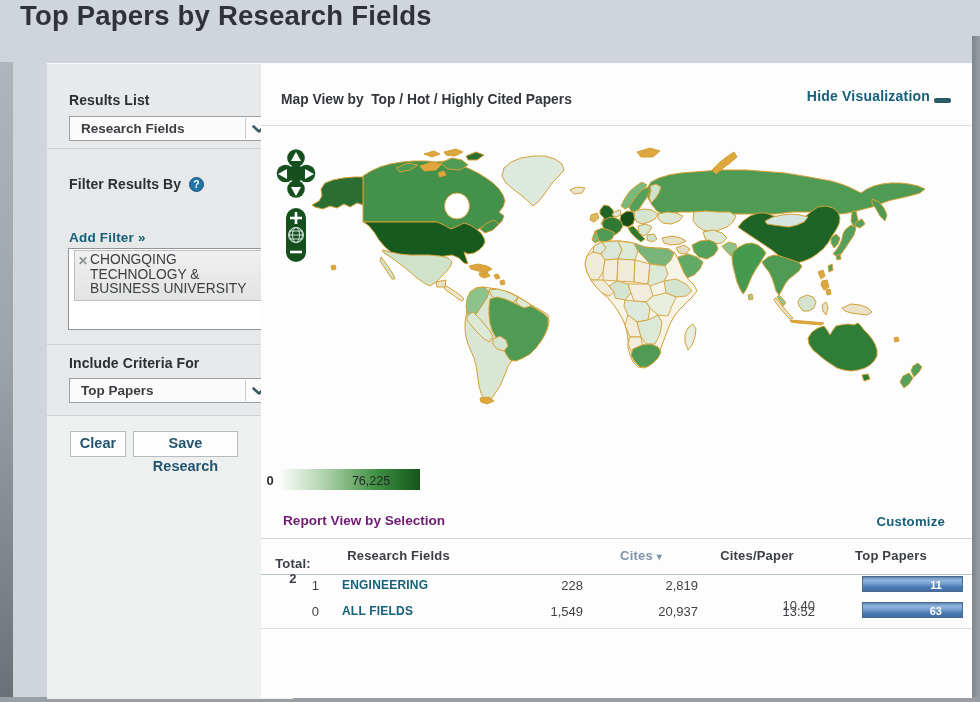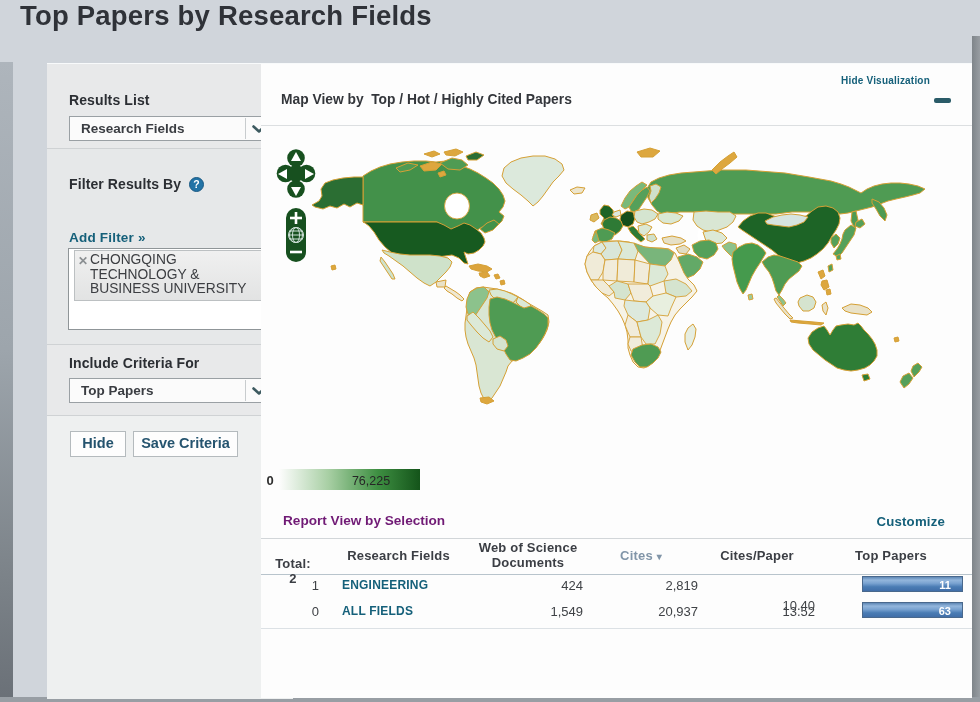--- a/index.html
+++ b/index.html
@@ -38,36 +38,36 @@
       background:linear-gradient(180deg,#f0f0f0,#e2e3e3);border:1px solid #bcc0c2;
       font-size:13.8px;color:#3c3e42;line-height:14.5px;}
   #tag .x{position:absolute;left:3px;top:3px;color:#8b8f92;font-size:12px;font-weight:bold;}
   .btn{position:absolute;height:24px;background:#fdfdfd;border:1px solid #b4babd;
       font-size:14.5px;font-weight:bold;color:#24536e;text-align:center;}
   
   #main{left:261px;top:63px;width:711px;height:634px;background:#fdfdfd;
      border-top:1px solid #f8fafb;}
   #maphead{position:absolute;left:0;top:0;width:711px;height:61px;border-bottom:1px solid #dcdfe1;}
   #maphead .t{position:absolute;left:20px;top:28px;font-size:13.8px;font-weight:bold;color:#33363b;}
-  #hideviz{position:absolute;right:42px;top:11px;font-size:10px;}
+  #hideviz{position:absolute;right:42px;top:24px;font-size:14px;}
   #hidebar{position:absolute;right:21px;top:34px;width:17px;height:4.5px;background:#2a5b68;border-radius:2px;}
   #reporthead{position:absolute;left:0;top:438px;width:711px;height:36px;border-bottom:1px solid #d2d6d9;}
   #reporthead .t{position:absolute;left:22px;top:11px;font-size:13.6px;font-weight:bold;color:#701a75;}
   #customize{position:absolute;right:27px;top:12px;font-size:13.2px;}
   
   #tbl{position:absolute;left:0;top:474px;width:711px;}
   .th{position:absolute;font-size:13px;font-weight:bold;color:#3b3e44;text-align:center;line-height:15px;letter-spacing:0.2px;}
   .td{position:absolute;font-size:13px;color:#3f4246;text-align:right;}
   .tlink{position:absolute;font-size:12px;letter-spacing:0.3px;}
   #thdr{position:absolute;left:0;top:0;width:711px;height:36px;border-bottom:1px solid #b8c4cc;}
   .bar{position:absolute;left:601px;width:101px;height:16px;
       border:1px solid #49688c;
       background:linear-gradient(180deg,#5e87b5 0%,#93b6dc 22%,#7aa3d1 45%,#4a7cb4 70%,#416ea8 100%);
       color:#fff;font-size:11px;font-weight:bold;text-align:right;line-height:16px;
-      padding-right:11px;box-sizing:border-box;}
+      padding-right:20px;box-sizing:border-box;}
   #belowtbl{position:absolute;left:0;top:90px;width:711px;height:1px;background:#dce1e5;}
 </style>
 </head>
 <body>
 <h1>Top Papers by Research Fields</h1>
 <div id="leftstrip" class="abs"></div>
 <div id="rightstrip" class="abs"></div>
 <div id="bottomstrip" class="abs"></div>
 
 <div id="sidebar" class="abs">
@@ -94,47 +94,46 @@
     <div id="tag"><span class="x">✕</span>CHONGQING TECHNOLOGY &amp; BUSINESS UNIVERSITY</div>
   </div>
   <div class="slabel" style="left:22px;top:291px;">Include Criteria For</div>
   <div class="dd" style="top:314px;">
     <div class="txt">Top Papers</div>
       <div class="sep"></div>
     <svg width="14" height="9" viewBox="0 0 14 9">
         <path d="M1.5 1.5 L7 6.5 L12.5 1.5" fill="none" stroke="#3d5a60" stroke-width="2.6" stroke-linecap="round" stroke-linejoin="round"></path>
       </svg>
   </div>
-  <div class="btn" style="left:23px;top:367px;width:54px;line-height:23px;">Hide</div>
-  <div class="btn" style="left:86px;top:367px;width:103px;line-height:23px;">Save Criteria</div>
+  <div class="btn" style="left:23px;top:367px;width:54px;line-height:23px;">Clear</div>
+  <div class="btn" style="left:86px;top:367px;width:103px;line-height:23px;">Save Research</div>
 </div>
 
 <div id="main" class="abs">
   <div id="maphead">
     <div class="t">Map View by&nbsp; Top / Hot / Highly Cited Papers</div>
     <a class="teal" id="hideviz" href="#">Hide Visualization</a>
     <div id="hidebar"></div>
   </div>
   <div id="reporthead">
     <div class="t">Report View by Selection</div>
     <a class="teal" id="customize" href="#">Customize</a>
   </div>
   <div id="tbl">
     <div id="thdr">
       <div class="th" style="left:8px;top:18px;width:48px;">Total:<br>2</div>
       <div class="th" style="left:80px;top:10px;width:115px;">Research Fields</div>
-      <div class="th" style="left:212px;top:2px;width:110px;">Web of Science<br>Documents</div>
       <div class="th" style="left:355px;top:10px;width:50px;color:#8195a8;">Cites <span style="font-size:10px;">▾</span></div>
       <div class="th" style="left:455px;top:10px;width:82px;">Cites/Paper</div>
       <div class="th" style="left:580px;top:10px;width:100px;">Top Papers</div>
     </div>
     <div class="trow" style="top:36px;">
       <div class="td" style="left:20px;top:40px;width:38px;">1</div>
       <a class="teal tlink" href="#" style="left:81px;top:40px;">ENGINEERING</a>
-      <div class="td" style="left:240px;top:40px;width:82px;">424</div>
+      <div class="td" style="left:240px;top:40px;width:82px;">228</div>
       <div class="td" style="left:355px;top:40px;width:82px;">2,819</div>
       <div class="td" style="left:472px;top:40px;width:82px;margin-top:20px;">10.40</div>
       <div class="bar" style="top:38px;">11</div>
       <div class="td" style="left:20px;top:66px;width:38px;">0</div>
       <a class="teal tlink" href="#" style="left:81px;top:66px;">ALL FIELDS</a>
       <div class="td" style="left:240px;top:66px;width:82px;">1,549</div>
       <div class="td" style="left:355px;top:66px;width:82px;">20,937</div>
       <div class="td" style="left:472px;top:66px;width:82px;">13.52</div>
       <div class="bar" style="top:64px;">63</div>
     </div>

